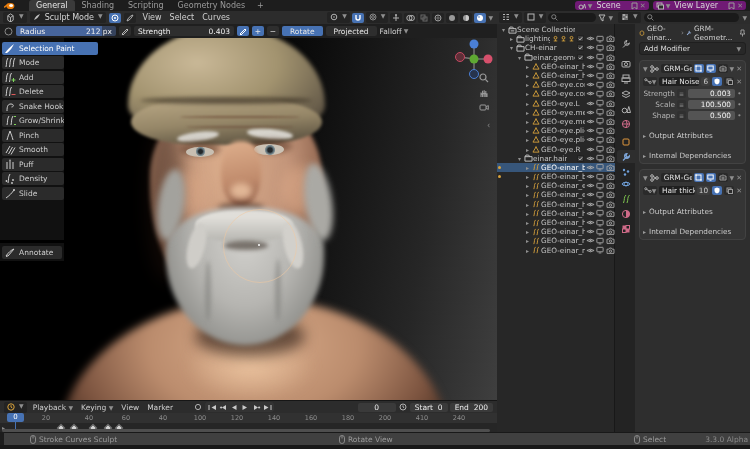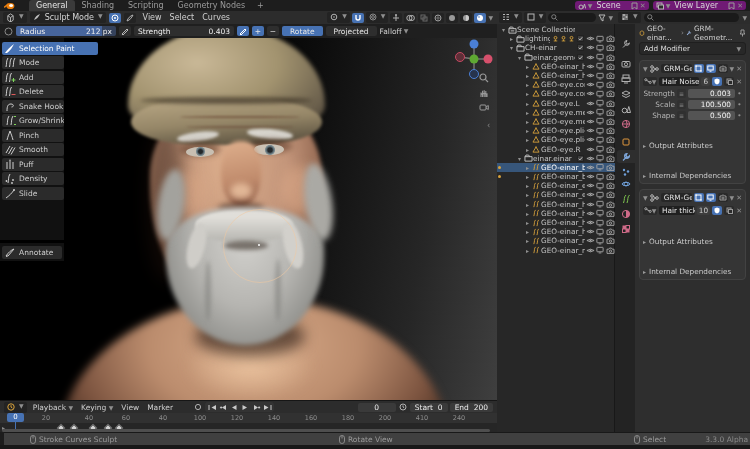--- a/index.html
+++ b/index.html
@@ -75,21 +75,21 @@
   .mbtn{width:10px;height:9px;border-radius:2px;background:#2a2a2a;display:flex;align-items:center;justify-content:center;flex:none}
   .mbtn.blue{background:var(--accent,#4772b3)}
   .ng-row{display:flex;align-items:center;gap:2px;height:11px;margin-top:2px}
   .ng-field{flex:1;background:#1f1f1f;border-radius:2px;height:9px;line-height:9px;padding:0 3px;color:#e8e8e8;overflow:hidden;white-space:nowrap}
   .chip{background:#3d3d3d;border-radius:2px;height:9px;line-height:9px;padding:0 2px;color:#cdcdcd;flex:none}
   .prow{display:flex;align-items:center;gap:2px;height:10px;margin-top:1px}
   .plabel{width:32px;text-align:right;color:#b3b3b3;flex:none}
   .pattr{width:9px;height:9px;background:#303030;border-radius:2px;flex:none;display:flex;align-items:center;justify-content:center;color:#8f8f8f;font-size:6px}
   .pval{flex:1;background:#545454;border-radius:2px;height:9px;line-height:9px;text-align:right;padding:0 4px;color:#f4f4f4}
   .pdot{width:5px;color:#909090;flex:none;text-align:center}
-  .sec{display:flex;align-items:center;gap:3px;height:10px;margin-top:20px;color:#c9c9c9}
+  .sec{display:flex;align-items:center;gap:3px;height:10px;margin-top:10px;color:#c9c9c9}
   .sec .tri{color:#9a9a9a;font-size:6px}
   
   .timeline{left:0;top:400px;width:497px;height:32px;background:#2a2a2a;border-top:1px solid #161616;box-sizing:border-box}
   .tl-header{left:0;top:0;width:497px;height:12px;background:#2c2c2c;display:flex;align-items:center;gap:2px;font-size:7.5px;padding-left:4px;box-sizing:border-box}
   .tl-menu{padding:0 4px;color:#cfcfcf}
   .transport{display:flex;align-items:center;gap:1px;background:#333;border-radius:3px;padding:0 2px;height:10px}
   .tbtn{width:10px;height:9px;display:flex;align-items:center;justify-content:center}
   .tl-field{background:#3a3a3a;border-radius:2px;height:9px;line-height:9px;padding:0 5px;color:#ededed}
   .tl-ruler{left:0;top:12px;width:497px;height:10px;background:#313131;border-bottom:1px solid #242424}
   .tick{position:absolute;top:1px;transform:translateX(-50%);color:#8e8e8e;font-size:6.5px}
@@ -1021,21 +1021,21 @@
             </svg>
           </span>
         </div>
         <div class="ol-row" style="padding-left:19px">
           <span class="ol-exp">▾</span>
           <span class="ol-ico">
             <svg width="9" height="8" viewBox="0 0 10 9">
               <path d="M1 3h8v5H1zM1 3l1.2-1.8h3L6.4 3" fill="none" stroke="#cfcfcf"></path>
             </svg>
           </span>
-          <span class="ol-label">einar.einar</span>
+          <span class="ol-label">einar.hair</span>
           <span class="ol-spacer"></span>
           <span class="ol-tgl">
             <svg width="7" height="7" viewBox="0 0 8 8">
               <rect x=".5" y=".5" width="7" height="7" rx="1.5" fill="#3c3c3c" stroke="#1e1e1e"></rect>
               <path d="M2 4.2l1.4 1.4L6 2.6" stroke="#d8d8d8" fill="none"></path>
             </svg>
           </span>
           <span class="ol-tgl">
             <svg width="9" height="7" viewBox="0 0 10 7">
               <path d="M1 3.5Q5 .5 9 3.5Q5 6.5 1 3.5Z" fill="none" stroke="#a9a9a9"></path>

